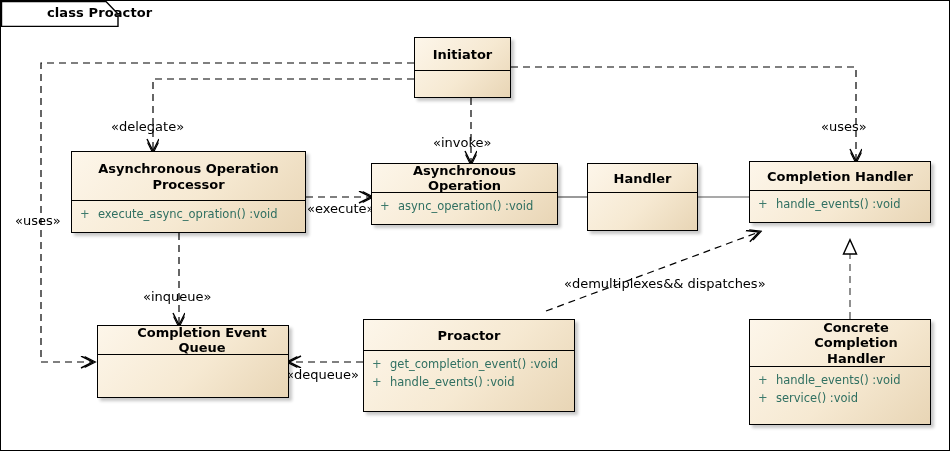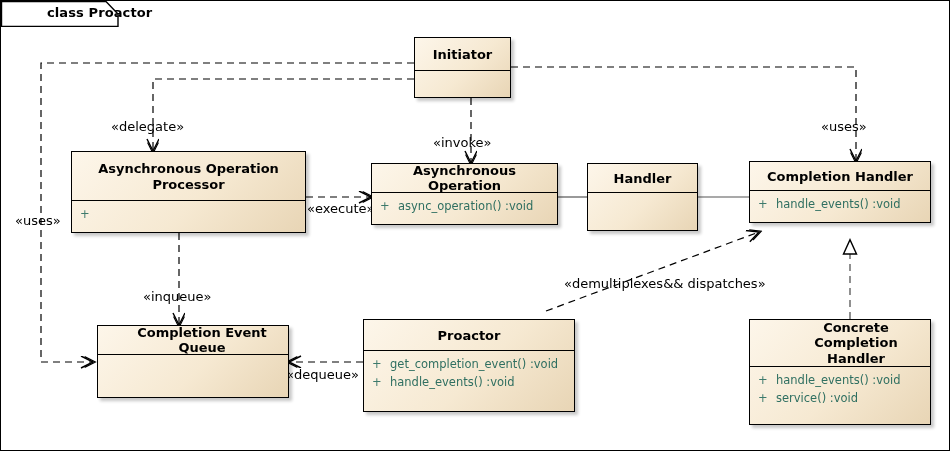--- a/index.html
+++ b/index.html
@@ -114,20 +114,21 @@
 
   <div class="cls" id="box-aop" style="left:70px;top:150px;width:235px;height:82px;">
     <div class="hdr" style="height:48px;flex-direction:column;gap:1px;">
       <span>Asynchronous Operation</span>
       <span>Processor</span>
     </div>
     <div class="sep"></div>
     <div class="body">
       <div class="attr">
         <span class="vis">+</span>
+        <span class="nm">execute_async_opration()  :void</span>
       </div>
     </div>
   </div>
 
   <div class="cls" id="box-ao" style="left:370px;top:162px;width:187px;height:62px;">
     <div class="hdr" style="height:28px;">Asynchronous Operation</div>
     <div class="sep"></div>
     <div class="body">
       <div class="attr">
         <span class="vis">+</span>

